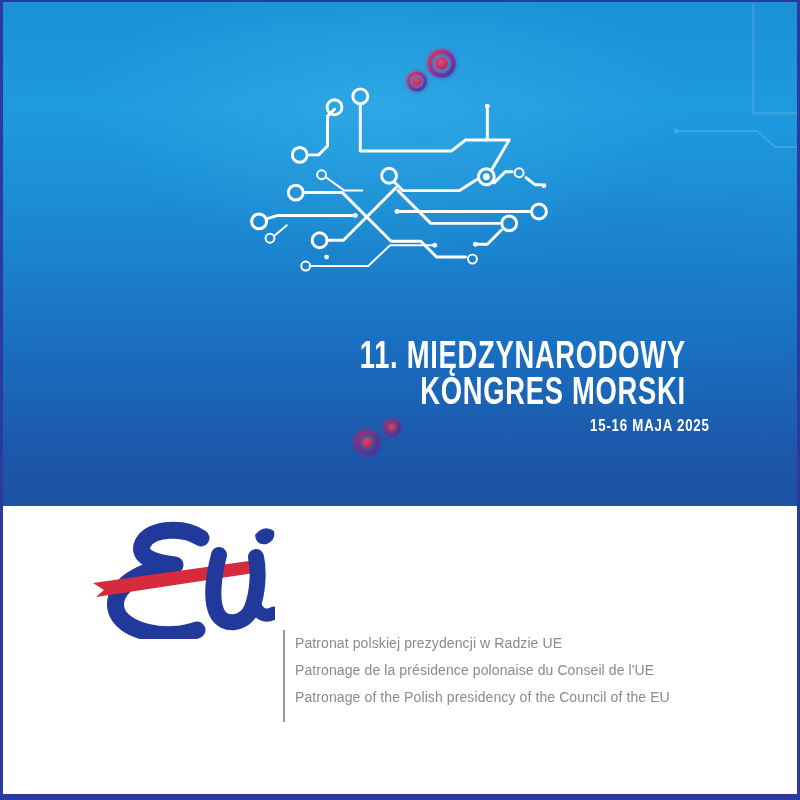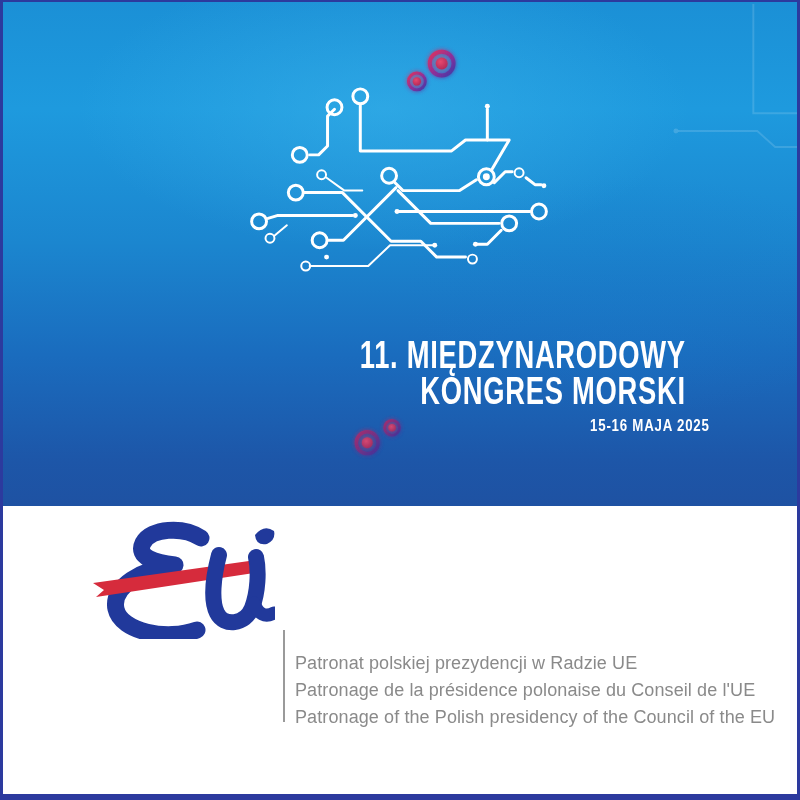--- a/index.html
+++ b/index.html
@@ -30,22 +30,22 @@
   }
   .date-line{
     display:block;margin-top:8px;font-size:17px;font-weight:bold;line-height:18px;
     letter-spacing:1px;transform:scaleX(.78);transform-origin:50% 50%;white-space:nowrap;
   }
   
   .panel{position:absolute;left:0;top:504px;width:794px;height:288px;background:#fff;}
   .eu-logo{position:absolute;left:80px;top:7px;width:192px;height:126px;}
   .divider{position:absolute;left:280px;top:124px;width:2px;height:92px;background:#9a9a9a;}
   .patronage-text{
-    position:absolute;left:292px;top:124px;color:#8a8a8a;font-size:18px;line-height:27px;
-    letter-spacing:.1px;white-space:nowrap;margin-top:20px;
+    position:absolute;left:292px;top:124px;color:#8a8a8a;font-size:14px;line-height:27px;
+    letter-spacing:.1px;white-space:nowrap;
   }
   .patronage-text div{height:27px;}
 </style>
 </head>
 <body>
 
 <div class="frame">
 
   <div class="hero">
 

